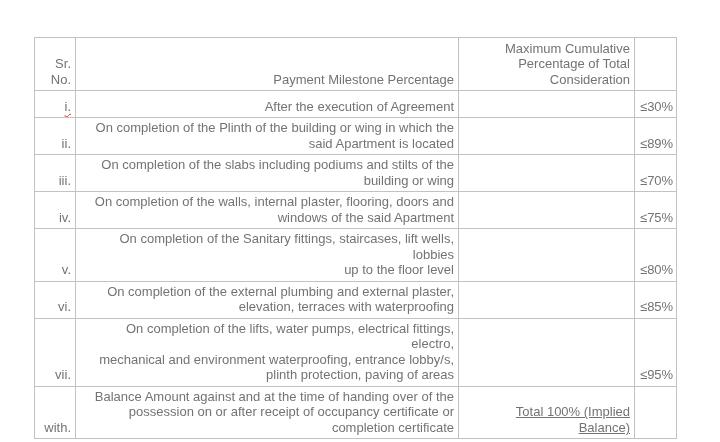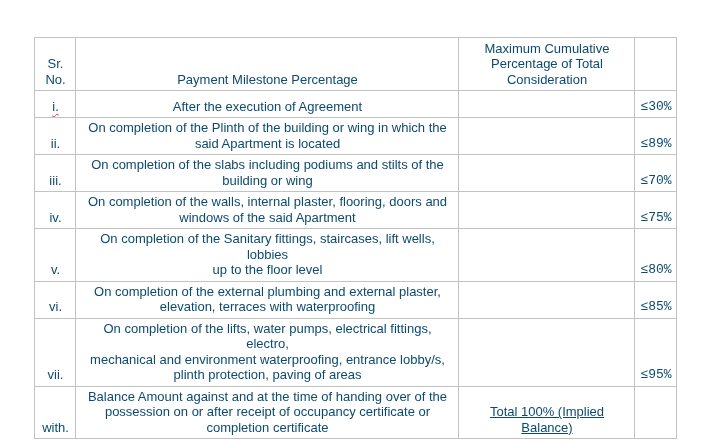--- a/index.html
+++ b/index.html
@@ -22,35 +22,35 @@
   }
   table.milestones {
     border-collapse: collapse;
     table-layout: fixed;
     width: 642px;
   }
   table.milestones th,
   table.milestones td {
     border: 1px solid #c2c2c2;
     vertical-align: bottom;
-    text-align: center;
+    text-align: right;
     font-size: 13px;
     line-height: 15.5px;
     font-weight: normal;
-    color: #0c4a6e;
+    color: #737373;
     padding: 2px 4px 3px 5px;
     white-space: pre-line;
     overflow: hidden;
   }
   table.milestones thead tr { height: 53px; }
   table.milestones tbody tr { height: 35px; }
   table.milestones tbody tr:nth-child(1) { height: 27px; }
   table.milestones tbody tr:nth-child(7),
   table.milestones tbody tr:nth-child(8) { height: 48px; }
-  td.cell-pct { padding-left: 4px; font-family: Liberation Mono, monospace; }
+  td.cell-pct { padding-left: 4px; }
   td.cell-cons { padding-left: 6px; text-decoration: underline; }
   .misspelled {
     text-decoration-line: underline;
     text-decoration-style: wavy;
     text-decoration-color: #d93025;
     text-decoration-thickness: 1px;
     text-underline-offset: 2px;
   }
 </style>
 </head>

